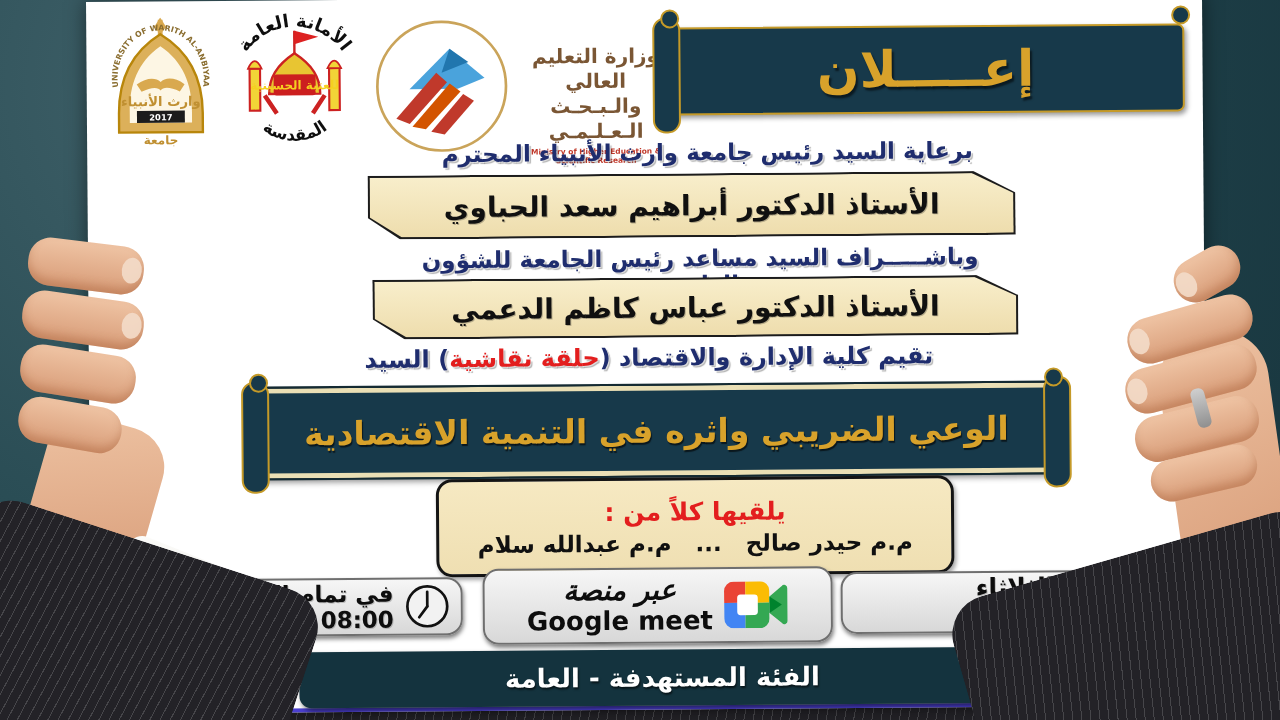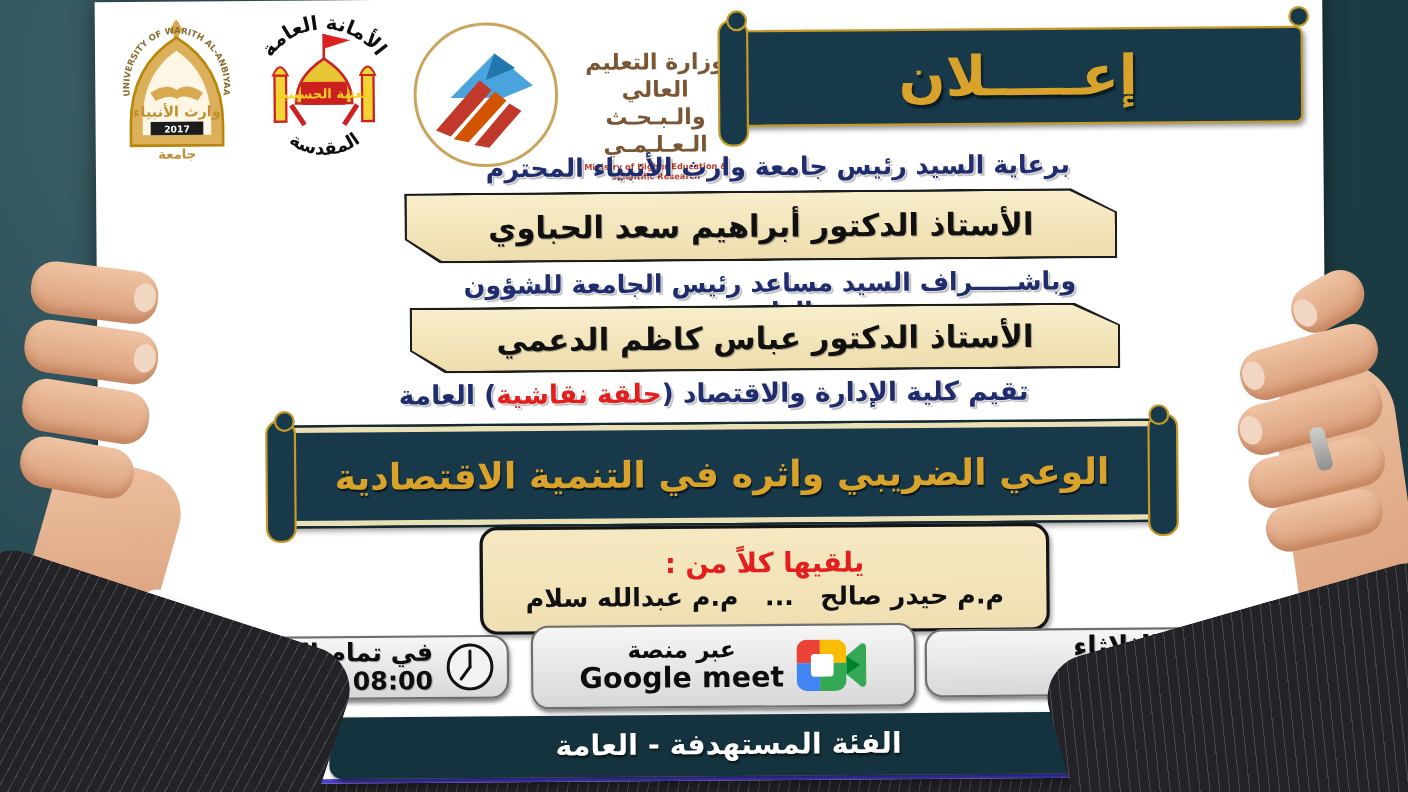--- a/index.html
+++ b/index.html
@@ -54,21 +54,21 @@
     display:flex;flex-direction:column;align-items:center;justify-content:center;gap:4px;}
   .speakers .intro{color:#e31e1e;font-size:25px;font-weight:800;}
   .speakers .names{color:#101010;font-size:23px;font-weight:800;white-space:pre-wrap;}
   
   .info-box{position:absolute;background:linear-gradient(#f6f6f6,#d8d8d8);border:2px solid #6f6f6f;border-radius:16px;
     box-shadow:1px 3px 4px rgba(0,0,0,.5);display:flex;align-items:center;justify-content:center;gap:10px;padding:0 10px;box-sizing:border-box;}
   .info-label{color:#0d0d0d;font-weight:800;font-size:23px;text-shadow:1px 1px 0 rgba(0,0,0,.2);}
   .time-box{left:30px;top:578px;width:342px;height:58px;}
   .platform-box{left:392px;top:570px;width:350px;height:76px;}
   .platform-col{display:flex;flex-direction:column;align-items:center;line-height:1.1;}
-  .platform-col .l1{font-size:21px;font-weight:800;color:#0d0d0d;}
+  .platform-col .l1{font-size:28px;font-weight:800;color:#0d0d0d;font-style:italic;}
   .platform-col .l2{font-size:26px;font-weight:800;color:#0d0d0d;direction:ltr;}
   .date-box{left:750px;top:576px;width:344px;height:62px;}
   .date-label{font-size:25px;}
   .target-bar{position:absolute;left:208px;top:652px;width:726px;height:56px;background:#14333e;border-radius:12px;
     box-shadow:2px 3px 5px rgba(0,0,0,.55);display:flex;align-items:center;justify-content:center;}
   .target-bar span{color:#ffffff;font-size:26px;font-weight:800;text-shadow:1px 2px 2px rgba(0,0,0,.6);}
   
   .logo{position:absolute;}
   .uni-logo{left:14px;top:16px;width:120px;height:134px;}
   .shrine-logo{left:132px;top:8px;width:152px;height:150px;}
@@ -166,21 +166,21 @@
 
     <div class="navy-line supervision">وباشـــــراف السيد مساعد رئيس الجامعة للشؤون العلمية</div>
     <div class="pennant pennant2">
       <div class="edge"></div>
       <div class="fill">
           <span class="name">الأستاذ الدكتور عباس كاظم الدعمي</span>
         </div>
     </div>
 
     <div class="navy-line event-line">
-      <span>تقيم كلية الإدارة والاقتصاد (</span><span class="hl">حلقة نقاشية</span><span>) العامة</span>
+      <span>تقيم كلية الإدارة والاقتصاد (</span><span class="hl">حلقة نقاشية</span><span>) السيد</span>
     </div>
 
     <div class="scroll title-banner">
       <div class="roll left"></div>
       <div class="roll right"></div>
       <div class="curl tl"></div>
       <div class="curl tr"></div>
       <div class="title-text">الوعي الضريبي واثره في التنمية الاقتصادية</div>
     </div>
 

